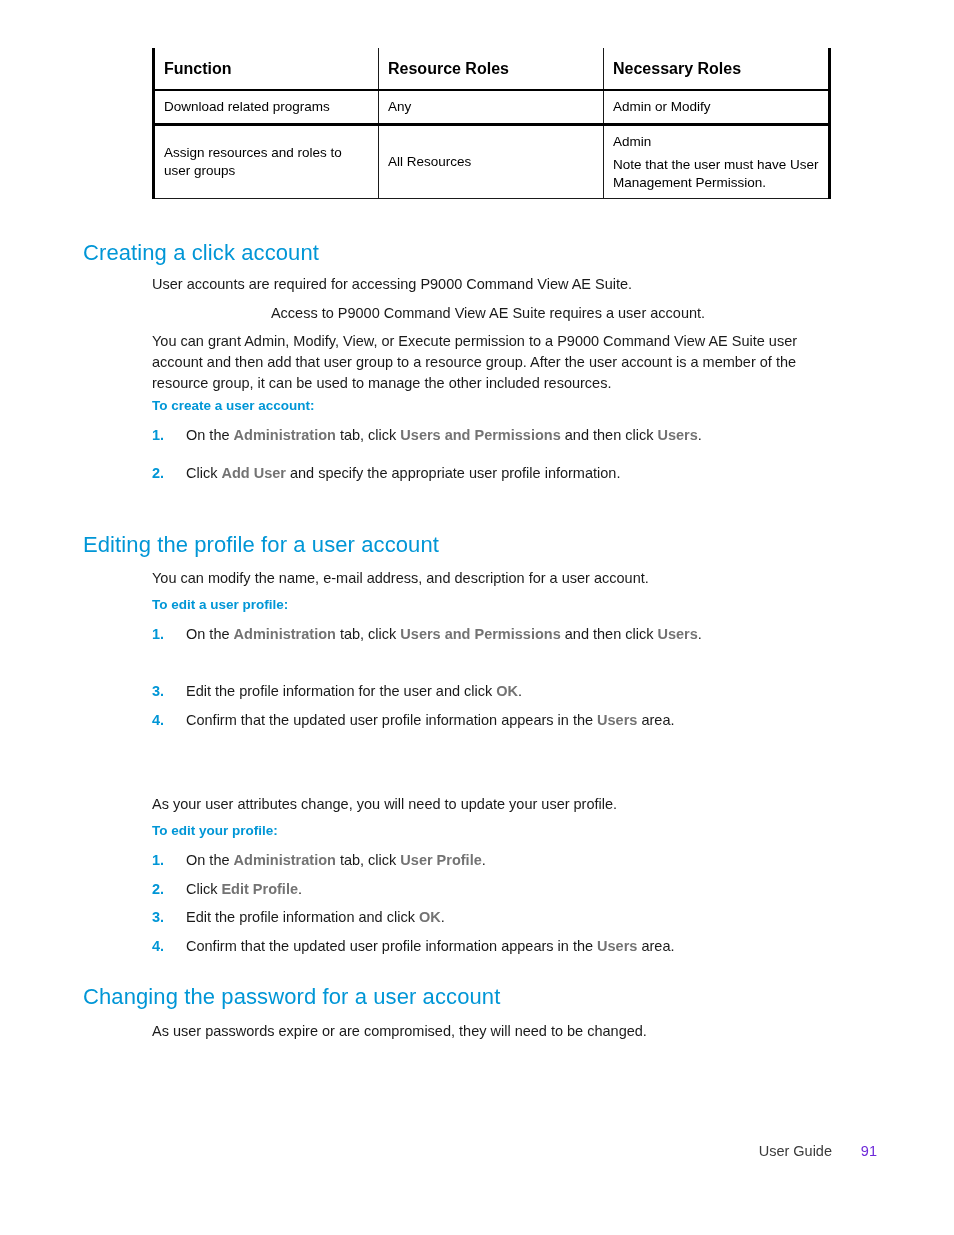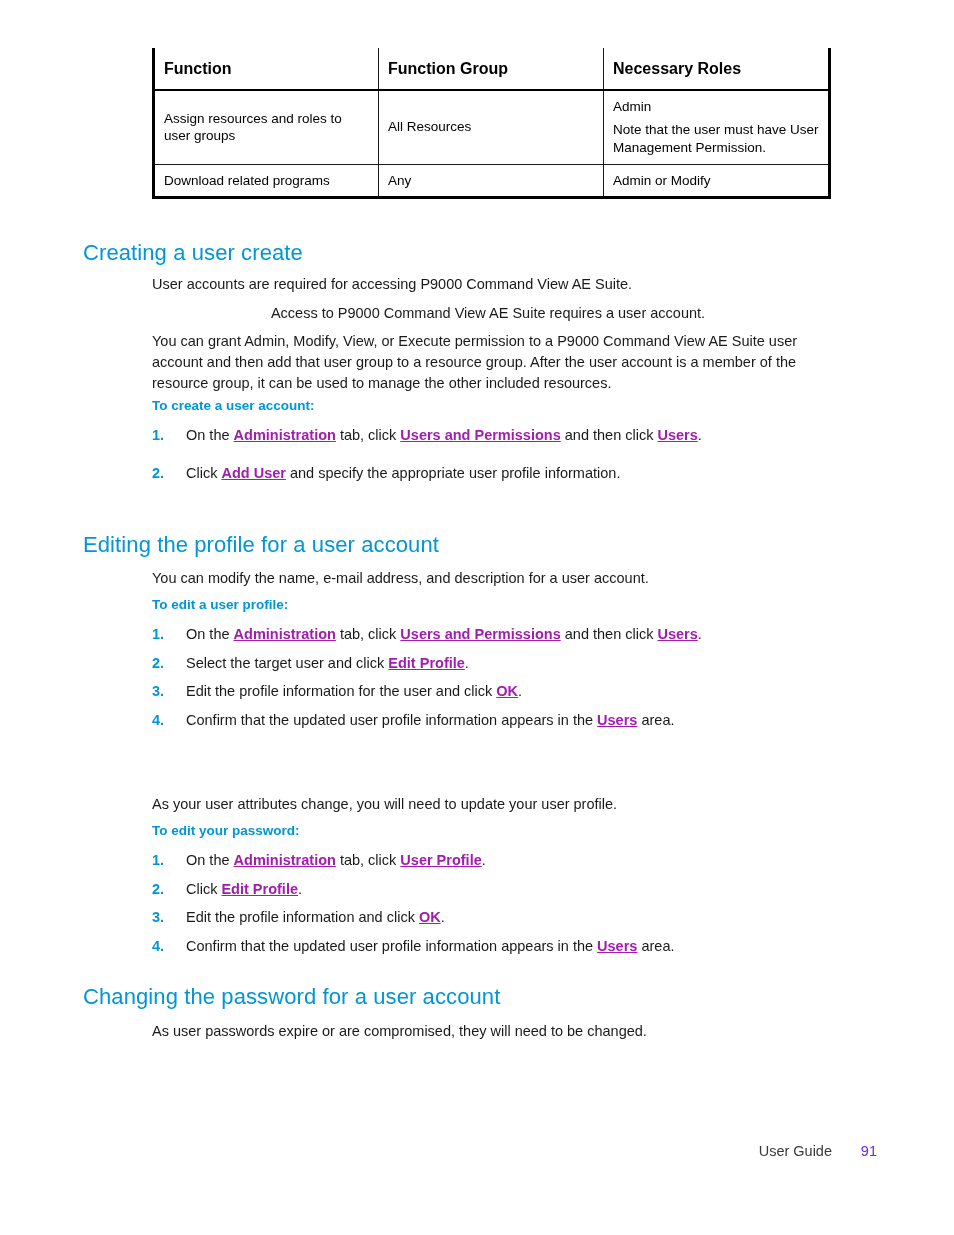--- a/index.html
+++ b/index.html
@@ -111,21 +111,21 @@
     line-height: 1.4;
     color: #1a1a1a;
   }
   .step .num {
     display: inline-block;
     width: 34px;
     font-weight: bold;
     color: #0096d6;
   }
   .step .txt { display: inline; }
-  b { font-weight: bold; color: #a21caf; text-decoration: underline; }
+  b { font-weight: bold; color: #737373; }
 
   
   .footer {
     position: absolute;
     left: 8px;
     top: 1143px;
     width: 954px;
     height: 22px;
   }
   .footer .fg-label {
@@ -150,40 +150,40 @@
 
   <table class="perm-table">
     <colgroup>
         <col class="c1">
         <col class="c2">
         <col class="c3">
       </colgroup>
     <tbody>
       <tr class="head">
         <th>Function</th>
-        <th>Function Group</th>
+        <th>Resource Roles</th>
         <th>Necessary Roles</th>
+      </tr>
+      <tr class="body last">
+        <td>Download related programs</td>
+        <td>Any</td>
+        <td>Admin or Modify</td>
       </tr>
       <tr class="body row-tall">
         <td>Assign resources and roles to user groups</td>
         <td>All Resources</td>
         <td>
           <span class="cell-line">Admin</span>
           <span class="cell-line">Note that the user must have User Management Permission.</span>
         </td>
       </tr>
-      <tr class="body last">
-        <td>Download related programs</td>
-        <td>Any</td>
-        <td>Admin or Modify</td>
-      </tr>
     </tbody>
   </table>
 
-  <div class="h1" style="top:240px;">Creating a user create</div>
+  <div class="h1" style="top:240px;">Creating a click account</div>
 
   <div class="para" style="top:274px;">User accounts are required for accessing P9000 Command View AE Suite.</div>
   <div class="para" style="top:303px;text-align:center;">Access to P9000 Command View AE Suite requires a user account.</div>
   <div class="para" style="top:331px;">You can grant Admin, Modify, View, or Execute permission to a P9000 Command View AE Suite user account and then add that user group to a resource group. After the user account is a member of the resource group, it can be used to manage the other included resources.</div>
 
   <div class="subhead" style="top:398px;">To create a user account:</div>
 
   <div class="step" style="top:425px;">
     <span class="num">1.</span><span class="txt"><span>On the </span><b>Administration</b><span> tab, click </span><b>Users and Permissions</b><span> and then click </span><b>Users</b><span>.</span></span>
   </div>
@@ -196,36 +196,33 @@
   <div class="h1" style="top:532px;">Editing the profile for a user account</div>
 
   <div class="para" style="top:568px;">You can modify the name, e-mail address, and description for a user account.</div>
 
   <div class="subhead" style="top:597px;">To edit a user profile:</div>
 
   <div class="step" style="top:624px;">
     <span class="num">1.</span><span class="txt"><span>On the </span><b>Administration</b><span> tab, click </span><b>Users and Permissions</b><span> and then click </span><b>Users</b><span>.</span></span>
   </div>
 
-  <div class="step" style="top:653px;">
-    <span class="num">2.</span><span class="txt"><span>Select the target user and click </span><b>Edit Profile</b><span>.</span></span>
-  </div>
 
   <div class="step" style="top:681px;">
     <span class="num">3.</span><span class="txt"><span>Edit the profile information for the user and click </span><b>OK</b><span>.</span></span>
   </div>
 
   <div class="step" style="top:710px;">
     <span class="num">4.</span><span class="txt"><span>Confirm that the updated user profile information appears in the </span><b>Users</b><span> area.</span></span>
   </div>
 
 
   <div class="para" style="top:794px;">As your user attributes change, you will need to update your user profile.</div>
 
-  <div class="subhead" style="top:823px;">To edit your password:</div>
+  <div class="subhead" style="top:823px;">To edit your profile:</div>
 
   <div class="step" style="top:850px;">
     <span class="num">1.</span><span class="txt"><span>On the </span><b>Administration</b><span> tab, click </span><b>User Profile</b><span>.</span></span>
   </div>
 
   <div class="step" style="top:879px;">
     <span class="num">2.</span><span class="txt"><span>Click </span><b>Edit Profile</b><span>.</span></span>
   </div>
 
   <div class="step" style="top:907px;">

